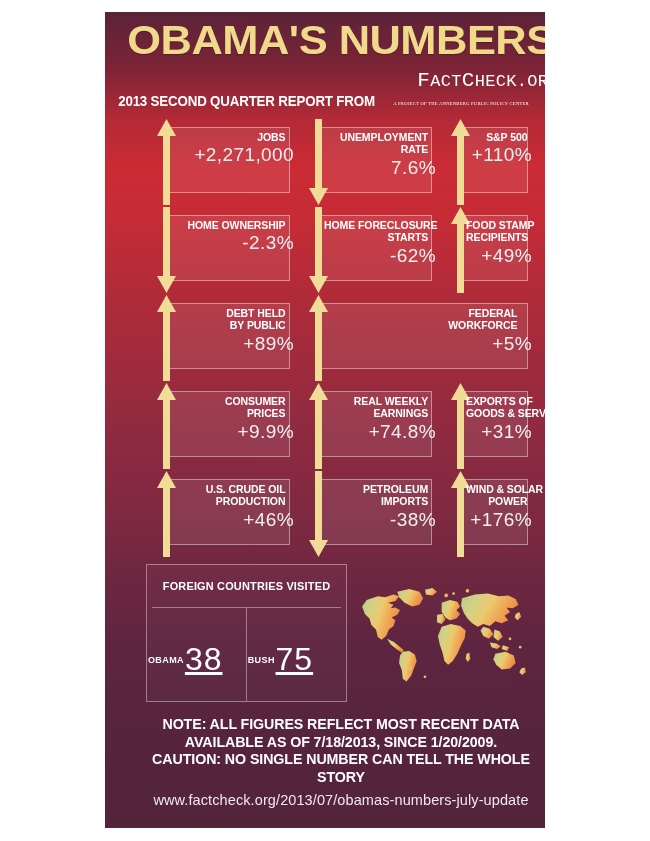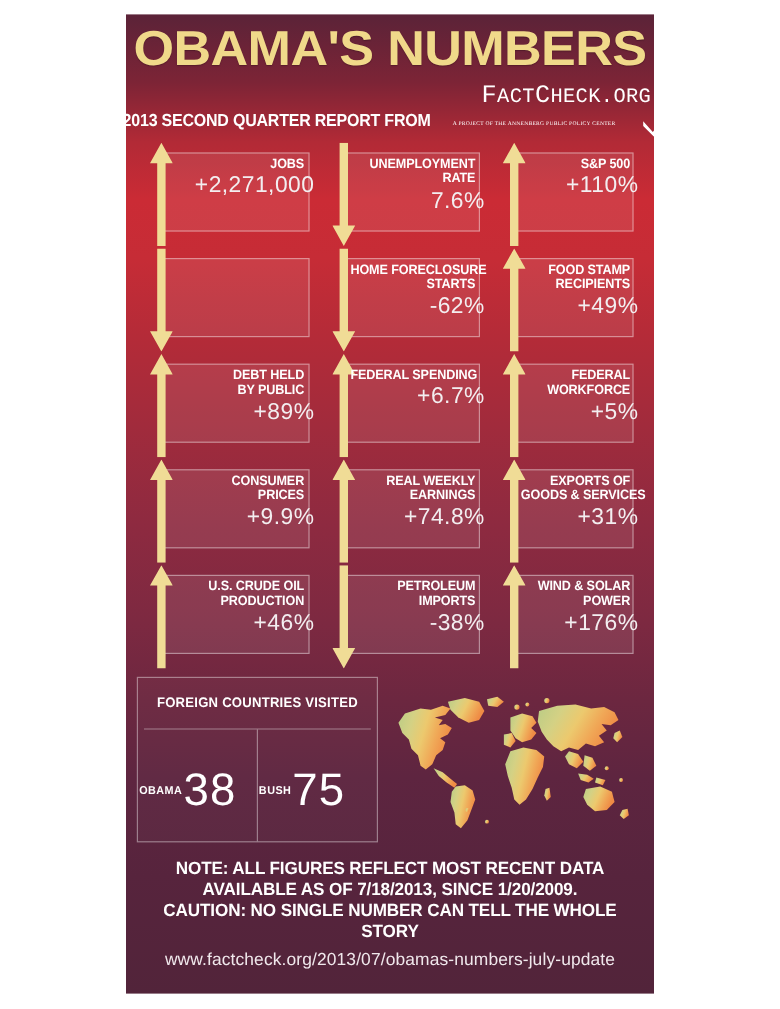--- a/index.html
+++ b/index.html
@@ -21,20 +21,21 @@
       #c62c36 25%,
       #b42b38 33%,
       #a12b3c 42%,
       #8e2a40 52%,
       #7d2941 62%,
       #6c2740 70%,
       #5e2540 78%,
       #57243d 88%,
       #52243a 100%);
     overflow:hidden;
+    padding-left:32px;
   }
 
   
   .title{
     text-align:center;
     color:#f0d98a;
     font-weight:bold;
     font-size:41px;
     letter-spacing:-0.5px;
     line-height:1;
@@ -158,24 +159,25 @@
     padding-top:9px;
   }
   .numcell + .numcell{ border-left:1px solid rgba(255,255,255,.40); }
   .numcell .name{
     color:#ffffff; font-weight:bold;
     font-size:9.5px; letter-spacing:.4px;
     transform:scaleX(.95);
   }
   .numcell .num{
     color:#ffffff;
-    font-size:38px; line-height:46px;
+    font-size:32px; line-height:46px;
     font-weight:300;
     margin-top:-1px;
     letter-spacing:1px;
+    text-decoration:underline;
   }
   .panel-map{
     flex:1;
     margin-left:4px;
     position:relative;
     overflow:hidden;
   }
   .panel-map svg{ position:absolute; left:0; top:4px; width:100%; height:126px; }
 
   
@@ -257,20 +259,24 @@
         </div>
       </div>
       <div class="row">
         <div class="cell c1">
           <div class="box"></div>
           <div class="arrow down">
             <svg viewBox="0 0 19 86" preserveAspectRatio="none">
               <path d="M9.5 86 L0 69 L6 69 L6 0 L13 0 L13 69 L19 69 Z" fill="#f0dc96"></path>
             </svg>
           </div>
+          <div class="boxtext">
+            <div class="lbl">HOME OWNERSHIP</div>
+            <div class="val">-2.3%</div>
+          </div>
         </div>
         <div class="cell c2">
           <div class="box"></div>
           <div class="arrow down">
             <svg viewBox="0 0 19 86" preserveAspectRatio="none">
               <path d="M9.5 86 L0 69 L6 69 L6 0 L13 0 L13 69 L19 69 Z" fill="#f0dc96"></path>
             </svg>
           </div>
           <div class="boxtext">
             <div class="lbl">HOME FORECLOSURE</div>
@@ -297,32 +303,20 @@
           <div class="box"></div>
           <div class="arrow up">
             <svg viewBox="0 0 19 86" preserveAspectRatio="none">
               <path d="M9.5 0 L19 17 L13 17 L13 86 L6 86 L6 17 L0 17 Z" fill="#f0dc96"></path>
             </svg>
           </div>
           <div class="boxtext">
             <div class="lbl">DEBT HELD</div>
             <div class="lbl">BY PUBLIC</div>
             <div class="val">+89%</div>
-          </div>
-        </div>
-        <div class="cell c2">
-          <div class="box"></div>
-          <div class="arrow up">
-            <svg viewBox="0 0 19 86" preserveAspectRatio="none">
-              <path d="M9.5 0 L19 17 L13 17 L13 86 L6 86 L6 17 L0 17 Z" fill="#f0dc96"></path>
-            </svg>
-          </div>
-          <div class="boxtext">
-            <div class="lbl">FEDERAL SPENDING</div>
-            <div class="val">+6.7%</div>
           </div>
         </div>
         <div class="cell c3">
           <div class="box"></div>
           <div class="arrow up">
             <svg viewBox="0 0 19 86" preserveAspectRatio="none">
               <path d="M9.5 0 L19 17 L13 17 L13 86 L6 86 L6 17 L0 17 Z" fill="#f0dc96"></path>
             </svg>
           </div>
           <div class="boxtext">

